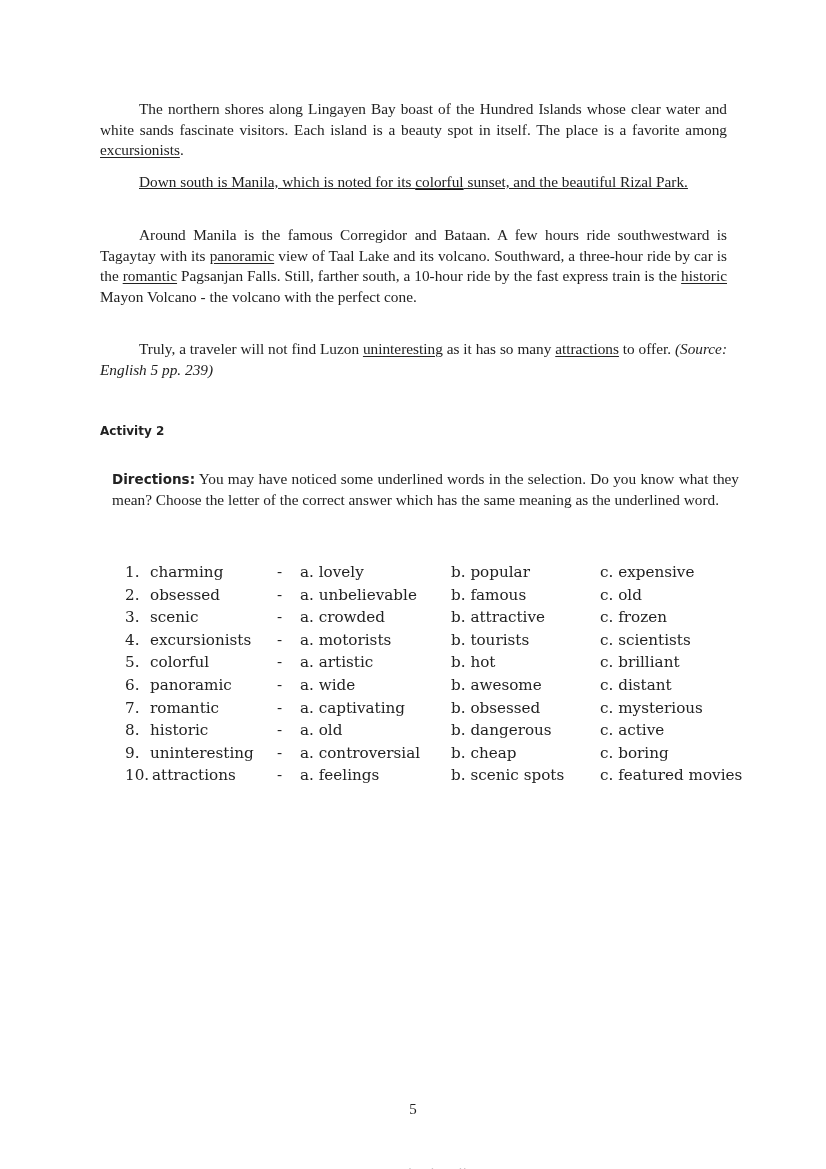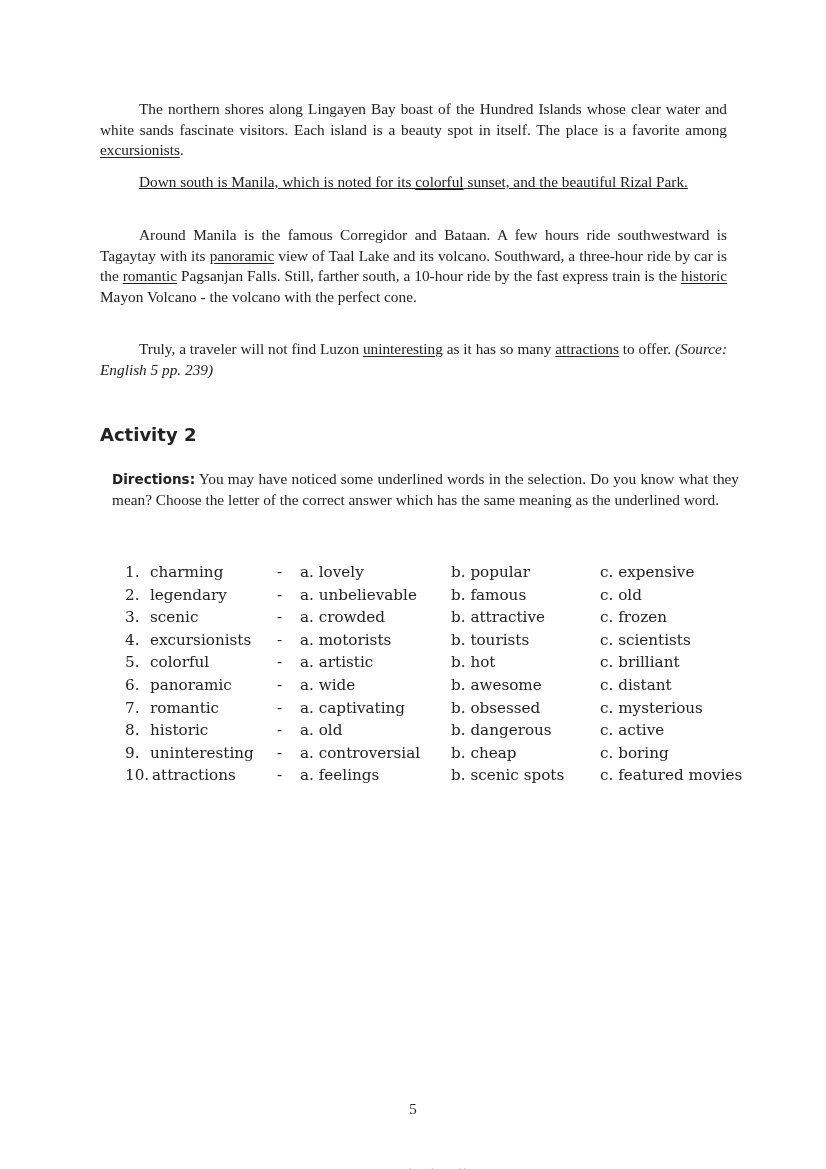--- a/index.html
+++ b/index.html
@@ -7,21 +7,21 @@
   .para {
     position: absolute; left: 100px; width: 627px;
     font-family: "Liberation Serif", serif; font-size: 15.3px; line-height: 20.7px;
     text-align: justify; margin: 0;
   }
   .para .indent { display: inline-block; width: 39px; }
   .u { text-decoration: underline; text-underline-offset: 2px; }
   .ital { font-style: italic; }
   .heading {
     position: absolute; left: 100px; top: 424px; margin: 0;
-    font-family: "DejaVu Sans", sans-serif; font-weight: bold; font-size: 18px;
+    font-family: "DejaVu Sans", sans-serif; font-weight: bold; font-size: 12px;
   }
   .directions {
     position: absolute; left: 100px; top: 457px; width: 627px; margin: 12px;
     font-family: "Liberation Serif", serif; font-size: 15.3px; line-height: 20.7px; text-align: justify;
   }
   .directions b { font-family: "DejaVu Sans", sans-serif; font-size: 13.5px; }
   .items { position: absolute; left: 0; top: 561px; width: 826px; }
   .row { position: relative; height: 22.6px; font-family: "DejaVu Serif", serif; font-size: 15.2px; line-height: 22px; }
   .row span { position: absolute; top: 0; white-space: nowrap; }
   .c-num { left: 125px; }
@@ -52,21 +52,21 @@
   <div class="row">
       <span class="c-num">1.</span>
       <span class="c-word">charming</span>
       <span class="c-dash">-</span>
       <span class="c-a">a. lovely</span>
       <span class="c-b">b. popular</span>
       <span class="c-c">c. expensive</span>
     </div>
   <div class="row">
       <span class="c-num">2.</span>
-      <span class="c-word">legendary</span>
+      <span class="c-word">obsessed</span>
       <span class="c-dash">-</span>
       <span class="c-a">a. unbelievable</span>
       <span class="c-b">b. famous</span>
       <span class="c-c">c. old</span>
     </div>
   <div class="row">
       <span class="c-num">3.</span>
       <span class="c-word">scenic</span>
       <span class="c-dash">-</span>
       <span class="c-a">a. crowded</span>

